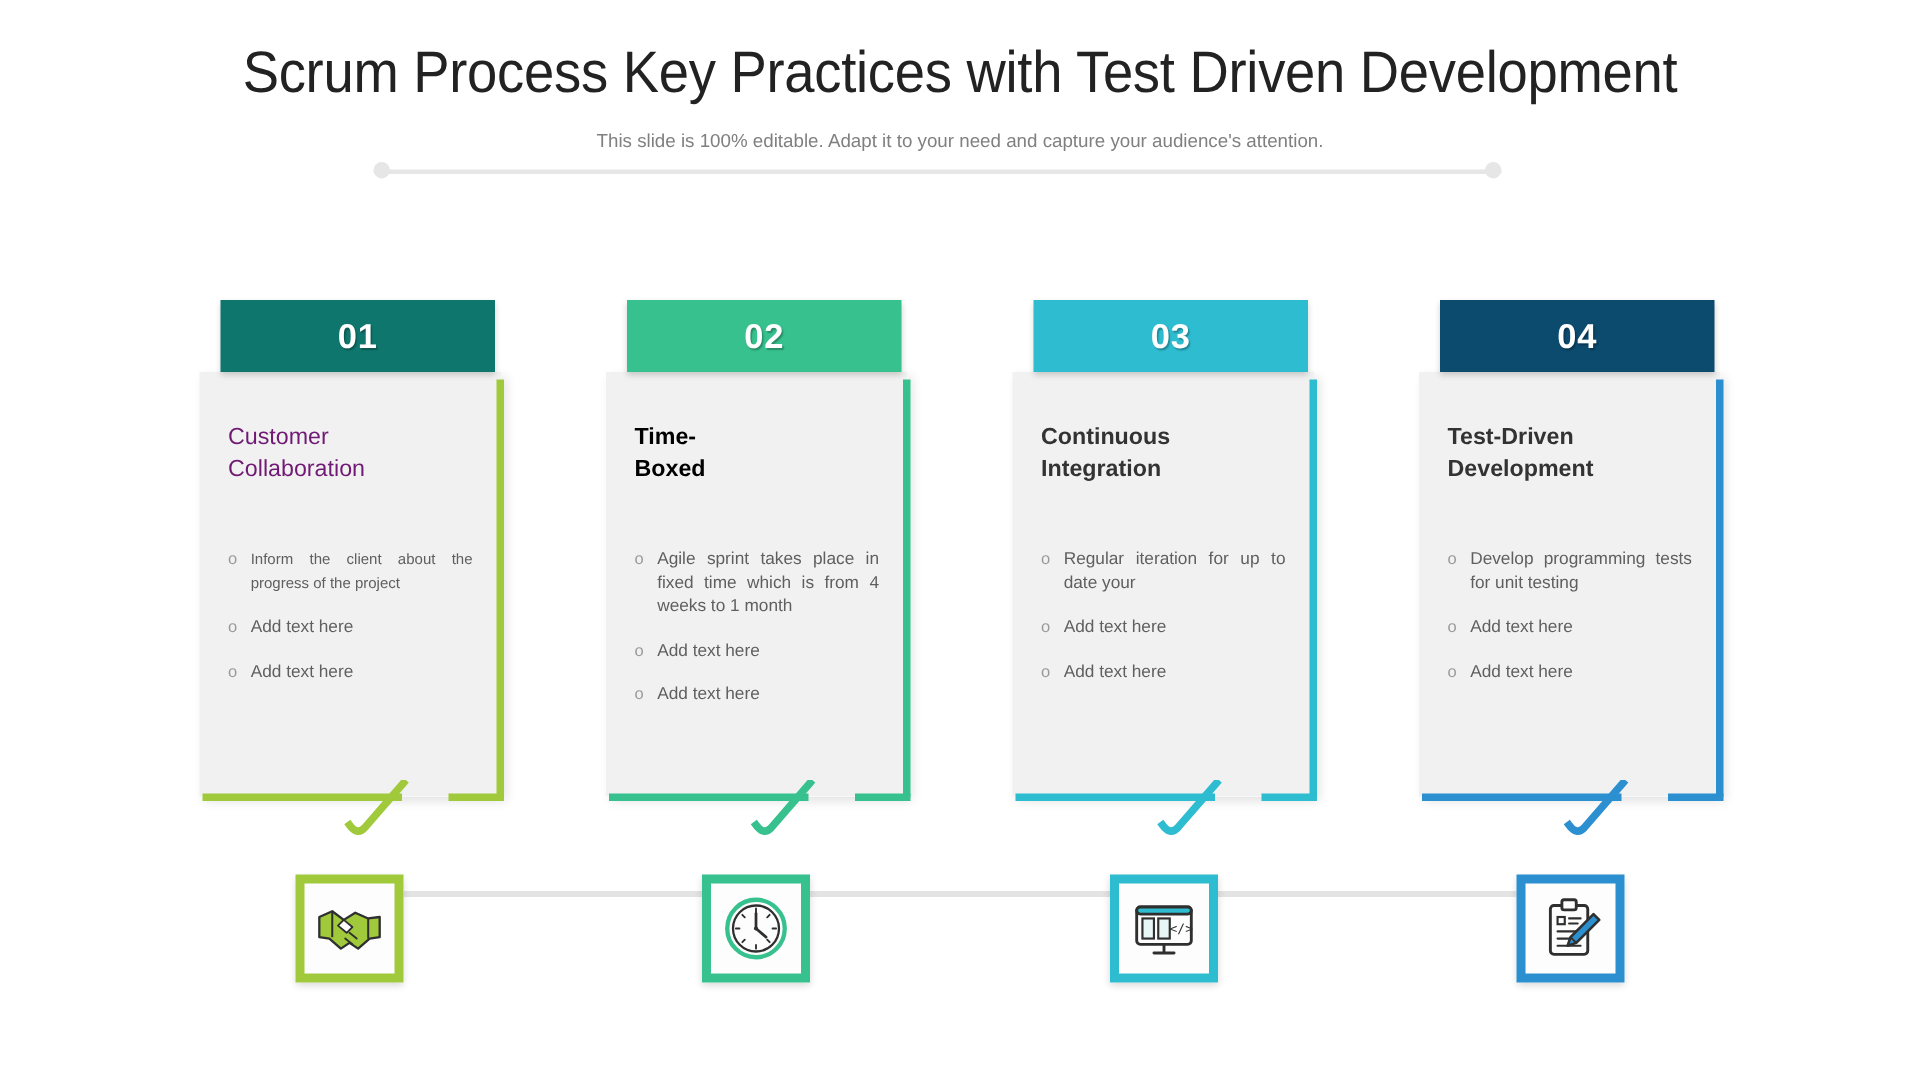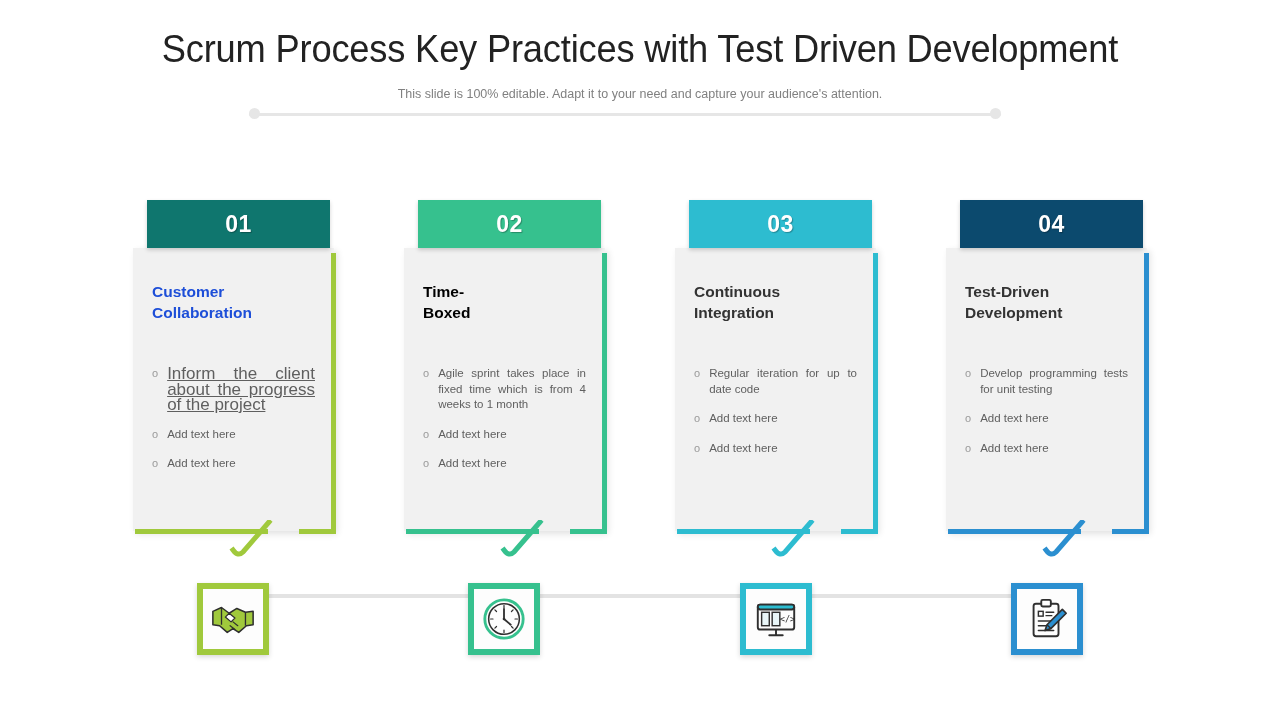--- a/index.html
+++ b/index.html
@@ -120,29 +120,29 @@
     <div class="divider-line"></div>
     <div class="divider-dot left"></div>
     <div class="divider-dot right"></div>
   </div>
 
   <div class="cards" id="card-group">
       <div class="card" style="left: 131px;">
     <div class="card-shadow"></div>
     <div class="card-body">
       <div style="padding:33px 19px 0 19px;">
-        <div style="font-size:15.5px;font-weight:700;color:#1d4ed8;line-height:21px;">
+        <div style="font-size:15.5px;font-weight:400;color:#701a75;line-height:21px;">
           <div>Customer</div>
           <div>Collaboration</div>
         </div>
         <div style="margin-top:43px;">
 
     <div style="display:flex;gap:9px;align-items:flex-start;margin-bottom:14px;">
       <span style="font-size:11px;color:#9a9a9a;line-height:15px;flex:0 0 auto;">o</span>
-      <span style="font-size:17px;color:#5f5f5f;line-height:15.5px;text-align:justify;text-decoration:underline;">Inform the client about the progress of the project</span>
+      <span style="font-size:10px;color:#5f5f5f;line-height:15.5px;text-align:justify;">Inform the client about the progress of the project</span>
     </div>
     <div style="display:flex;gap:9px;align-items:flex-start;margin-bottom:14px;">
       <span style="font-size:11px;color:#9a9a9a;line-height:15px;flex:0 0 auto;">o</span>
       <span style="font-size:11.5px;color:#5f5f5f;line-height:15.5px;text-align:justify;">Add text here</span>
     </div>
     <div style="display:flex;gap:9px;align-items:flex-start;margin-bottom:14px;">
       <span style="font-size:11px;color:#9a9a9a;line-height:15px;flex:0 0 auto;">o</span>
       <span style="font-size:11.5px;color:#5f5f5f;line-height:15.5px;text-align:justify;">Add text here</span>
     </div>
         </div>
@@ -198,21 +198,21 @@
     <div class="card-body">
       <div style="padding:33px 19px 0 19px;">
         <div style="font-size:15.5px;font-weight:700;color:#333333;line-height:21px;">
           <div>Continuous</div>
           <div>Integration</div>
         </div>
         <div style="margin-top:43px;">
 
     <div style="display:flex;gap:9px;align-items:flex-start;margin-bottom:14px;">
       <span style="font-size:11px;color:#9a9a9a;line-height:15px;flex:0 0 auto;">o</span>
-      <span style="font-size:11.5px;color:#5f5f5f;line-height:15.5px;text-align:justify;">Regular iteration for up to date code</span>
+      <span style="font-size:11.5px;color:#5f5f5f;line-height:15.5px;text-align:justify;">Regular iteration for up to date your</span>
     </div>
     <div style="display:flex;gap:9px;align-items:flex-start;margin-bottom:14px;">
       <span style="font-size:11px;color:#9a9a9a;line-height:15px;flex:0 0 auto;">o</span>
       <span style="font-size:11.5px;color:#5f5f5f;line-height:15.5px;text-align:justify;">Add text here</span>
     </div>
     <div style="display:flex;gap:9px;align-items:flex-start;margin-bottom:14px;">
       <span style="font-size:11px;color:#9a9a9a;line-height:15px;flex:0 0 auto;">o</span>
       <span style="font-size:11.5px;color:#5f5f5f;line-height:15.5px;text-align:justify;">Add text here</span>
     </div>
         </div>

